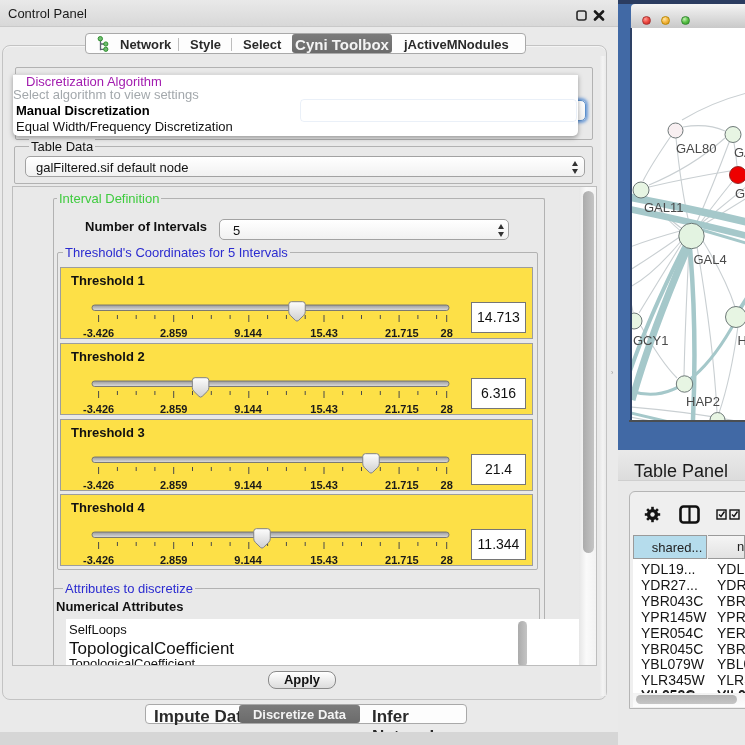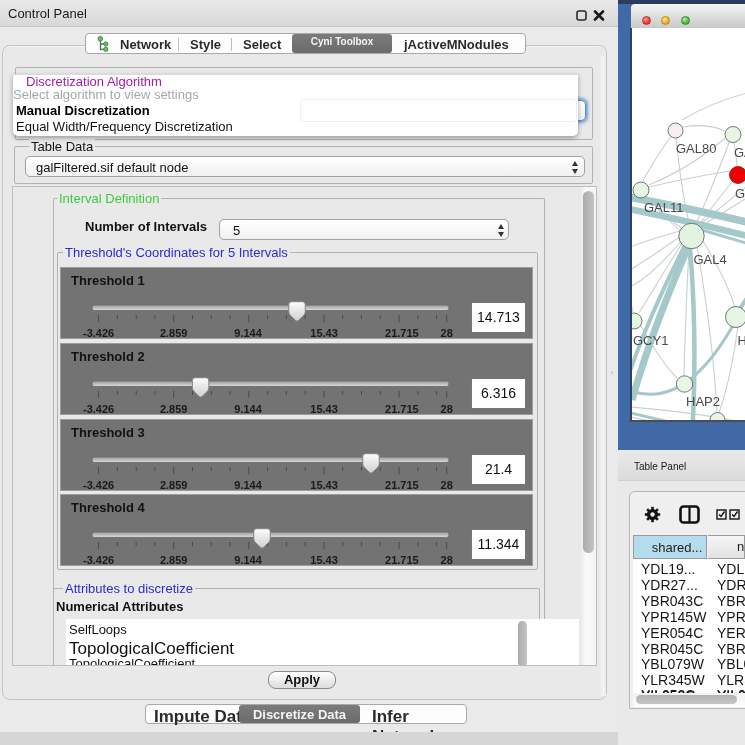--- a/index.html
+++ b/index.html
@@ -13,21 +13,21 @@
 #cptitle .t { left:8px; top:6px; font-size:13px; color:#1a1a1a; }
 #panel { left:2px; top:45px; width:605px; height:655px; border:1px solid #c3c3c3;
   border-radius:8px; background:#e9e9e9; box-shadow:inset 0 1px 0 #f4f4f4; }
 
 #tabbar { left:85px; top:33px; width:441px; height:21px; background:#fdfdfd;
   border:1px solid #a9a9a9; border-radius:4px; }
 .tabtxt { top:3px; font-size:13px; font-weight:bold; color:#2a2a2a; position:absolute; }
 .tabdiv { top:4px; width:1px; height:13px; background:#bdbdbd; position:absolute; }
 #seldark { left:206px; top:0px; width:100px; height:19px; background:linear-gradient(#7b7b7b,#6b6b6b);
   border-radius:3px; }
-#seldark span { display:block; text-align:center; font-size:10px; font-weight:bold; color:#f4f4f4; margin-top:2px; }
+#seldark span { display:block; text-align:center; font-size:15px; font-weight:bold; color:#f4f4f4; margin-top:2px; }
 
 .grp { border:1px solid #b2b2b2; border-radius:2px; position:absolute; }
 .grplabel { position:absolute; font-size:13px; background:#e9e9e9; padding:0 2px; }
 
 .combo { position:absolute; background:linear-gradient(#ffffff,#f1f1f1); border:1px solid #a2a2a2;
   border-radius:5px; font-size:13px; color:#111; }
 .updn { position:absolute; width:0; height:0; border-left:3.5px solid transparent;
   border-right:3.5px solid transparent; }
 .up { border-bottom:5px solid #333; }
 .dn { border-top:5px solid #333; }
@@ -36,21 +36,21 @@
   border-radius:0 0 5px 5px; box-shadow:0 2px 5px rgba(0,0,0,0.35); z-index:30; }
 #popup .r1 { position:absolute; left:0; width:565px; top:12px; text-align:left;
   color:#a3a8ac; font-size:13px; }
 #popup .r2 { position:absolute; left:3px; top:28px; font-weight:bold; font-size:13px; color:#000; }
 #popup .r3 { position:absolute; left:3px; top:44px; font-size:13px; color:#111; }
 
 #viewport { left:12px; top:186px; width:585px; height:480px; border:1px solid #bdbdbd;
   background:#e9e9e9; overflow:hidden; }
 
 .trow { position:absolute; left:47px; width:473px; border:1px solid #9d9d9d; height:72px;
-  background:#737373; }
+  background:#fde047; }
 .trow .title { position:absolute; left:10px; top:5px; font-weight:bold; font-size:13px; color:#111; }
 .vbox { position:absolute; left:410px; top:34px; width:55px; height:31px; background:#fff;
   border:1px solid #767676; font-size:14px; color:#111; text-align:center; line-height:29px; }
 
 .sbtrack { position:absolute; background:linear-gradient(90deg,#e6e6e6,#fafafa 40%,#f2f2f2); }
 .sbthumb { position:absolute; background:linear-gradient(90deg,#ababab,#c4c4c4); border-radius:6px; }
 
 #applybtn { left:268px; top:671px; width:68px; height:18px; background:linear-gradient(#ffffff,#dcdcdc);
   border:1px solid #8a8a8a; border-radius:8px; text-align:center; font-size:13px; font-weight:bold;
   color:#111; line-height:16px; }
@@ -66,21 +66,21 @@
 #netwintop { left:618px; top:0; width:127px; height:4px; background:#2b3c60; }
 #nettitle { left:631px; top:4px; width:114px; height:24px;
   background:linear-gradient(#f4f4f4,#c9c9c9); border-radius:4px 0 0 0; }
 .light { position:absolute; top:12px; width:9px; height:9px; border-radius:50%; }
 #netcanvas { left:632px; top:28px; width:113px; height:392px; background:#ffffff; }
 #netdark { left:630px; top:28px; width:2px; height:392px; background:#2e4165; }
 #netshadow { left:629px; top:420px; width:116px; height:2px; background:#4a4e52; }
 #tparea { left:618px; top:450px; width:127px; height:295px; background:#e9e9e9; }
 #tptitle { left:618px; top:452px; width:127px; height:29px;
   background:linear-gradient(#e9e9e9,#dcdcdc); border-bottom:1px solid #cfcfcf; }
-#tptitle span { position:absolute; left:16px; top:9px; font-size:10px; color:#1a1a1a; }
+#tptitle span { position:absolute; left:16px; top:9px; font-size:18px; color:#1a1a1a; }
 #tpanel { left:629px; top:491px; width:120px; height:218px; border:1px solid #b5b5b5;
   border-radius:6px 0 0 0; background:#efefef; }
 .hcell { position:absolute; top:535px; height:24px; font-size:13px; color:#222; }
 .trowline { position:absolute; font-size:14px; color:#161616; }
 </style>
 </head>
 <body>
 <div class="abs" id="cpwin"></div>
 <div class="abs" id="cptitle">
     <span class="abs t">Control Panel</span>

